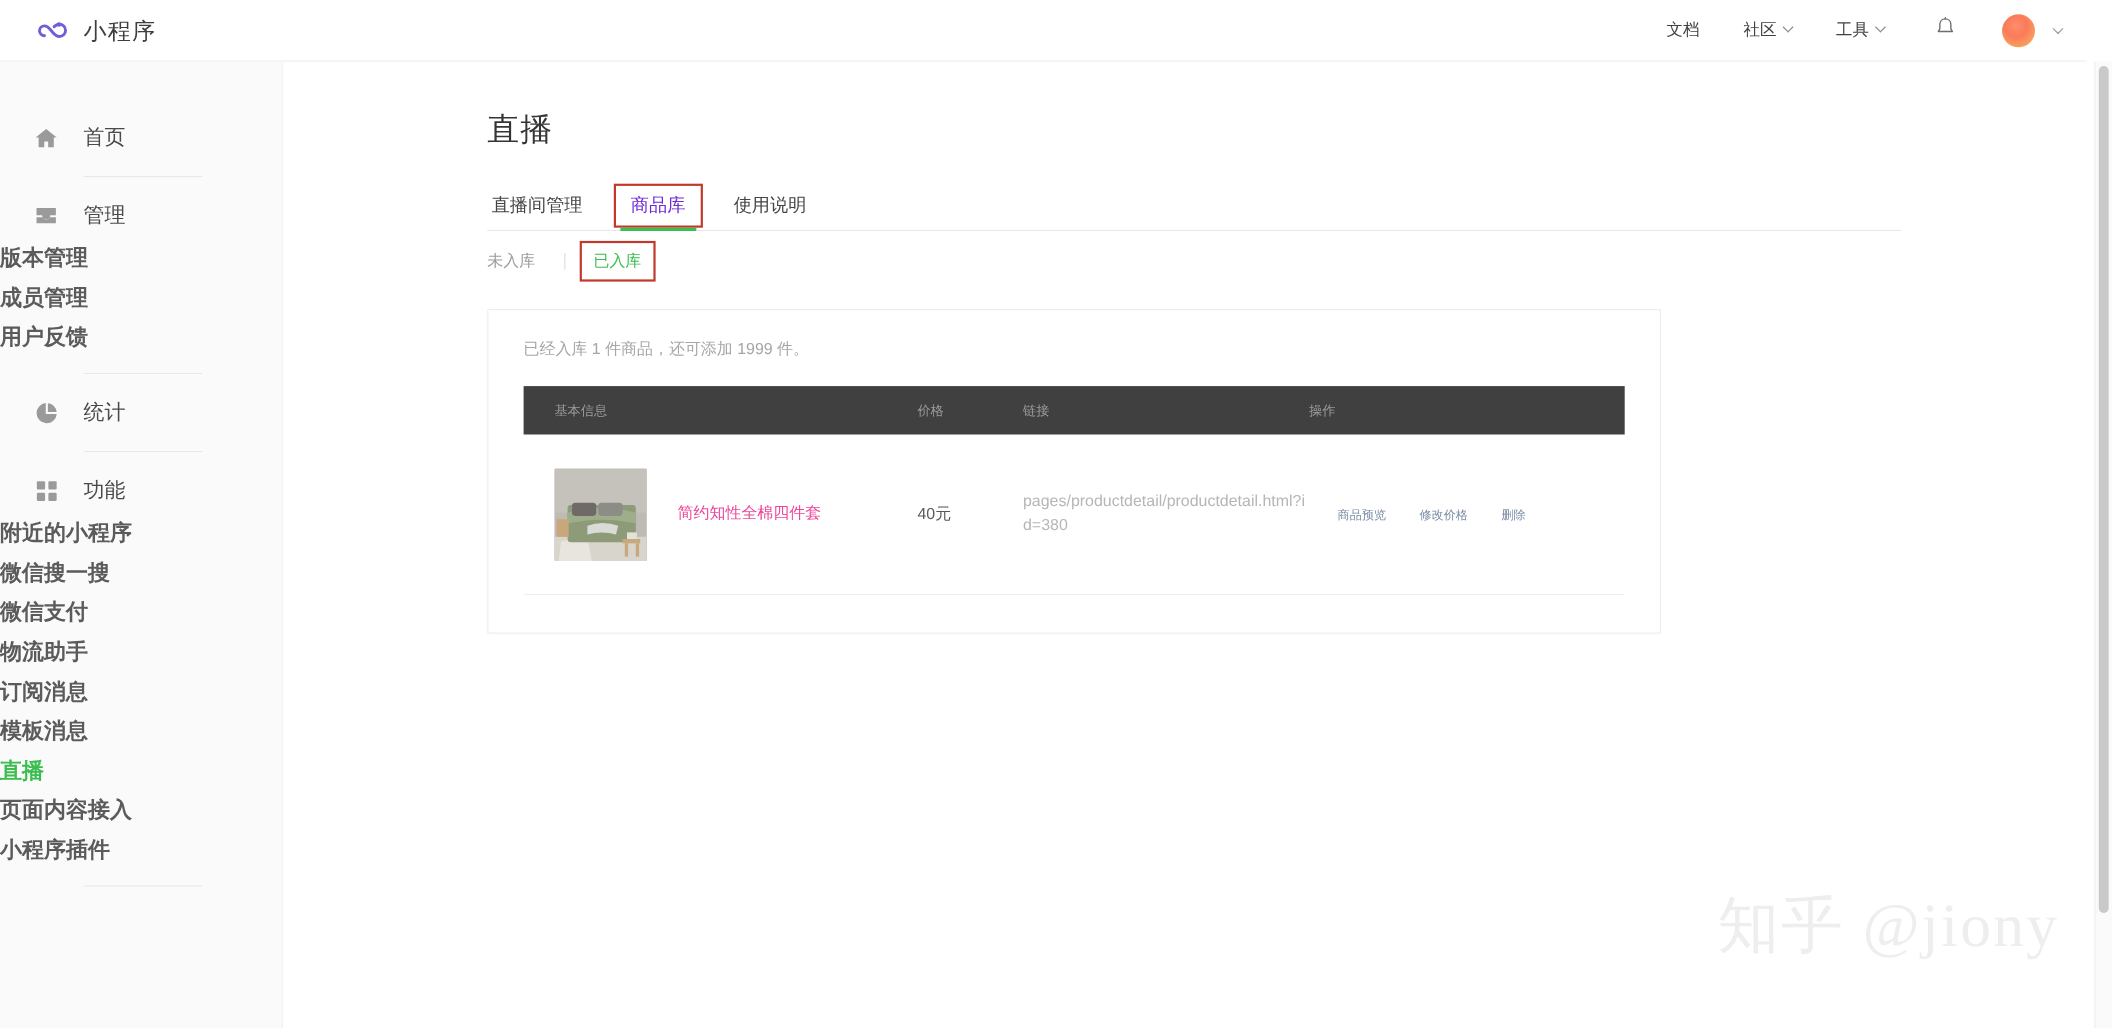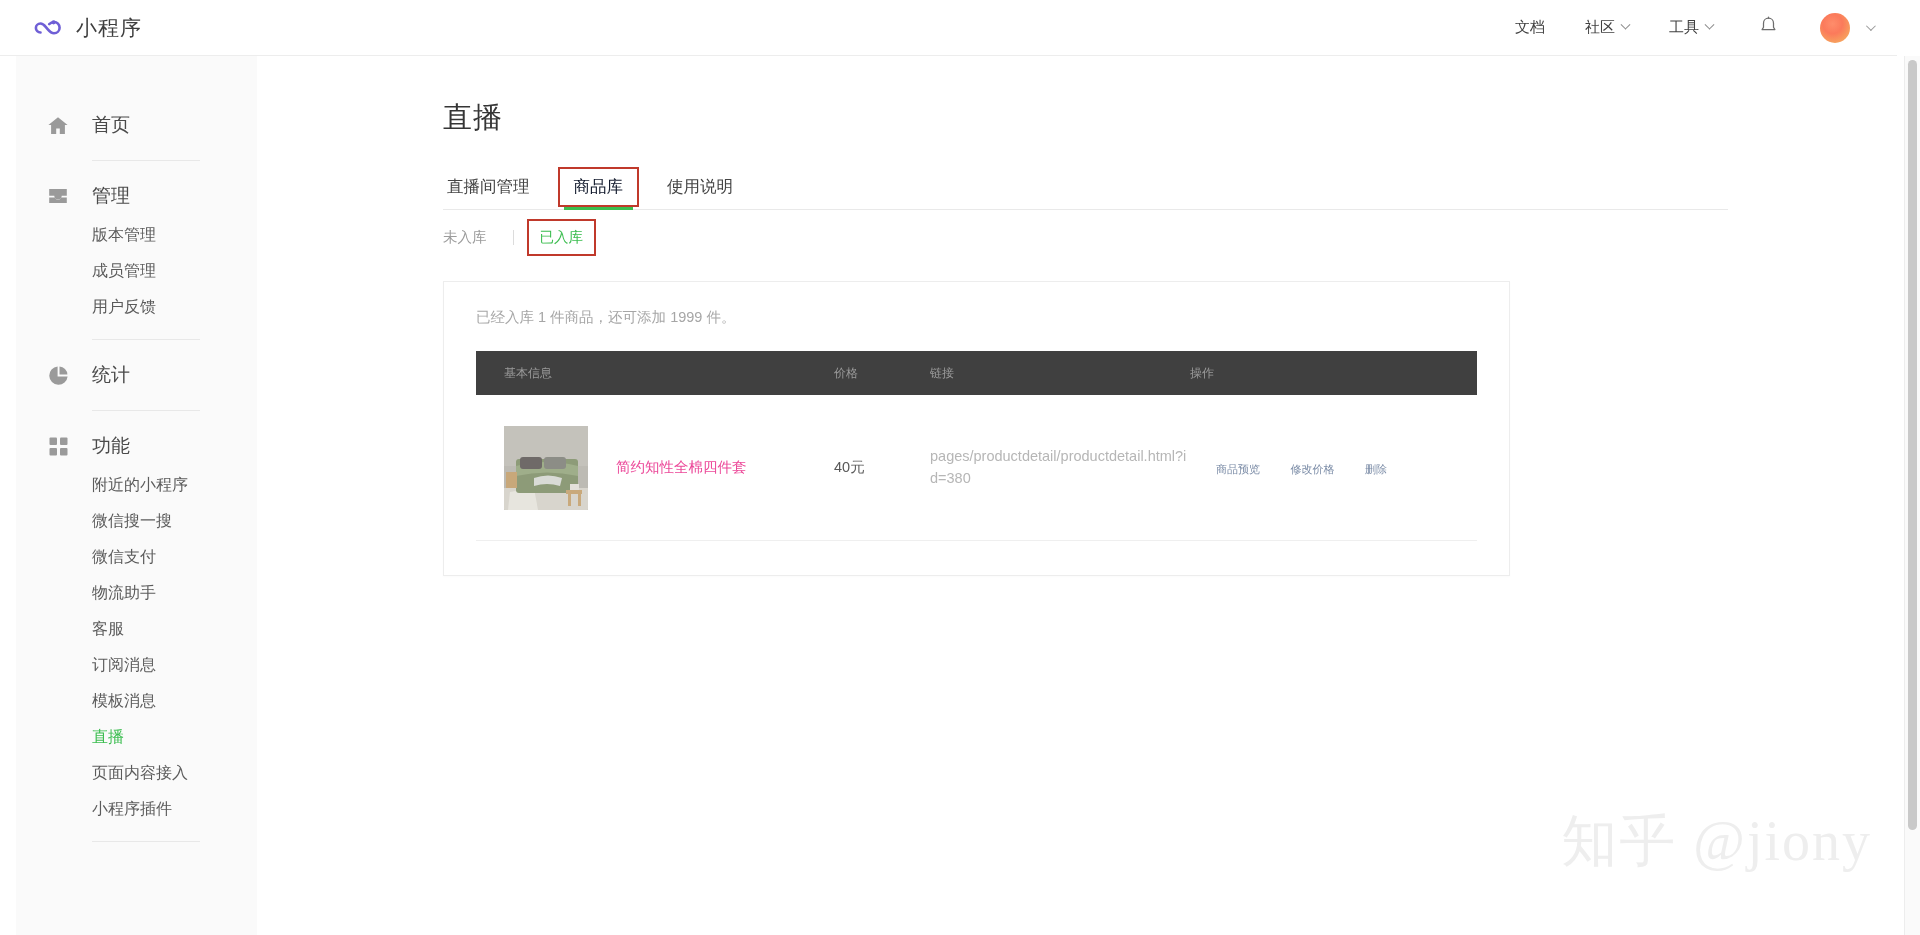--- a/index.html
+++ b/index.html
@@ -43,37 +43,36 @@
     display: inline-block; width: 7px; height: 7px; margin-left: 16px;
     border-right: 1.4px solid #9a9a9a; border-bottom: 1.4px solid #9a9a9a;
     transform: rotate(45deg) translateY(-2px);
   }
 
   
   .sidebar {
     position: absolute; top: 56px; left: 0; width: 257px; height: 879px;
     background: #fafafa; border-right: 1px solid #ededed;
     padding-top: 48px;
-    margin-left: 16px;
   }
   .nav-group { }
   .nav-top {
     display: flex; align-items: center; padding: 0 0 0 30px;
     height: 42px; cursor: pointer;
   }
   .nav-top .nav-icon {
     width: 24px; height: 24px; display: flex; align-items: center;
     justify-content: center; color: #9a9a9a; flex: 0 0 24px;
   }
   .nav-top .nav-label {
     margin-left: 22px; font-size: 19px; color: #4a4a4a;
   }
   .nav-sub {
-    font-size: 16px; color: #5b5b5b; padding-left: 76px;
-    height: 36px; line-height: 36px; cursor: pointer;
+    font-size: 20px; color: #5b5b5b; 
+    height: 36px; line-height: 36px; cursor: pointer; font-weight: bold;
   }
   .nav-sub.active { color: #3bbd4f; }
   .nav-divider {
     height: 1px; background: #e8e8e8; margin: 14px 0 14px 76px; width: 108px;
   }
 
   
   .main {
     position: absolute; top: 56px; left: 257px; right: 22px; bottom: 0;
     background: #fff; overflow: hidden;
@@ -85,21 +84,21 @@
 
   
   .tabs {
     margin-top: 34px; display: flex; align-items: flex-end;
     border-bottom: 1px solid #e9e9e9; width: 1285px; height: 38px;
   }
   .tab {
     font-size: 16.5px; color: #444; padding: 0 4px 11px 4px;
     margin-right: 36px; cursor: pointer; position: relative; white-space: nowrap;
   }
-  .tab.active { color: #0f172a; }
+  .tab.active { color: #6d28d9; }
   .tab.active::after {
     content: ""; position: absolute; left: -6px; right: -6px; bottom: -1px;
     height: 3px; background: #3bbd4f;
   }
   .tab .anno-box {
     position: absolute; left: -12px; right: -12px; top: -9px; bottom: 2px;
     border: 2px solid #c0392b; pointer-events: none;
   }
 
   
@@ -270,21 +269,20 @@
             <rect x="1.5" y="12" width="7.5" height="7.5" rx="1"></rect>
             <rect x="12" y="12" width="7.5" height="7.5" rx="1"></rect>
           </svg>
         </span>
         <span class="nav-label">功能</span>
       </div>
       <div class="nav-sub">附近的小程序</div>
       <div class="nav-sub">微信搜一搜</div>
       <div class="nav-sub">微信支付</div>
       <div class="nav-sub">物流助手</div>
-      <div class="nav-sub">客服</div>
       <div class="nav-sub">订阅消息</div>
       <div class="nav-sub">模板消息</div>
       <div class="nav-sub active">直播</div>
       <div class="nav-sub">页面内容接入</div>
       <div class="nav-sub">小程序插件</div>
       <div class="nav-divider"></div>
     </div>
 
   </div>
 

